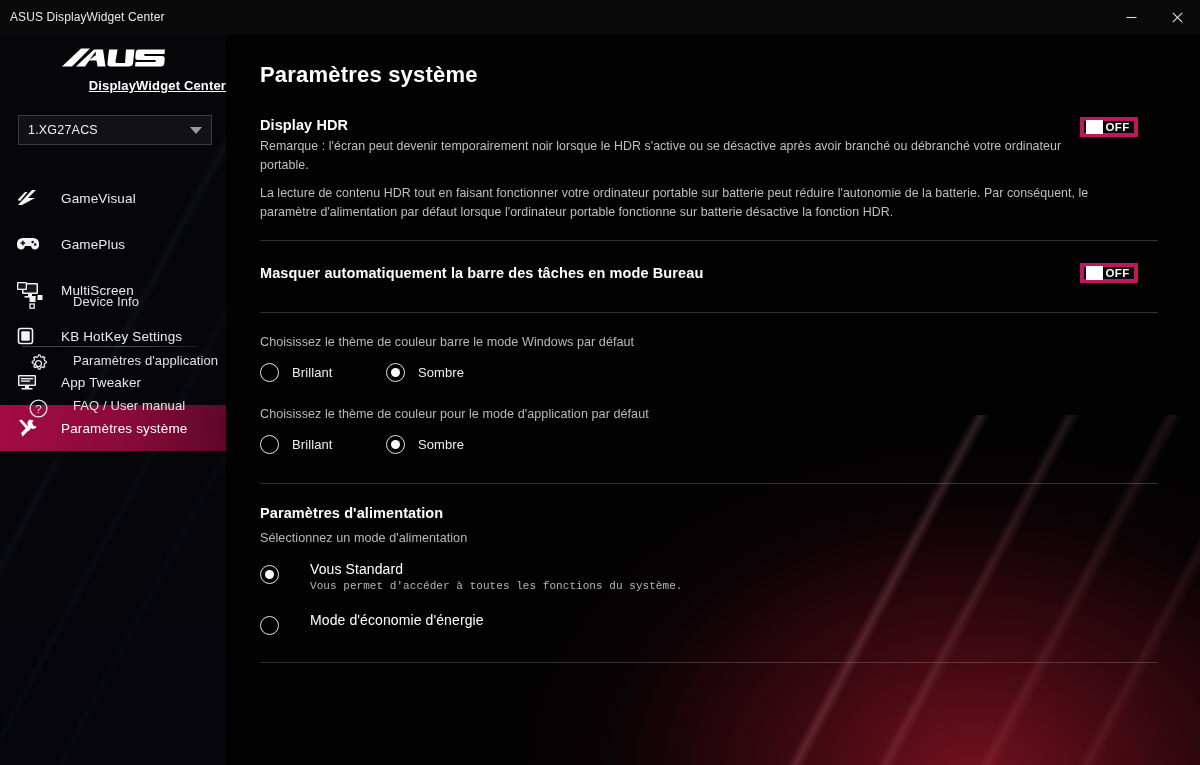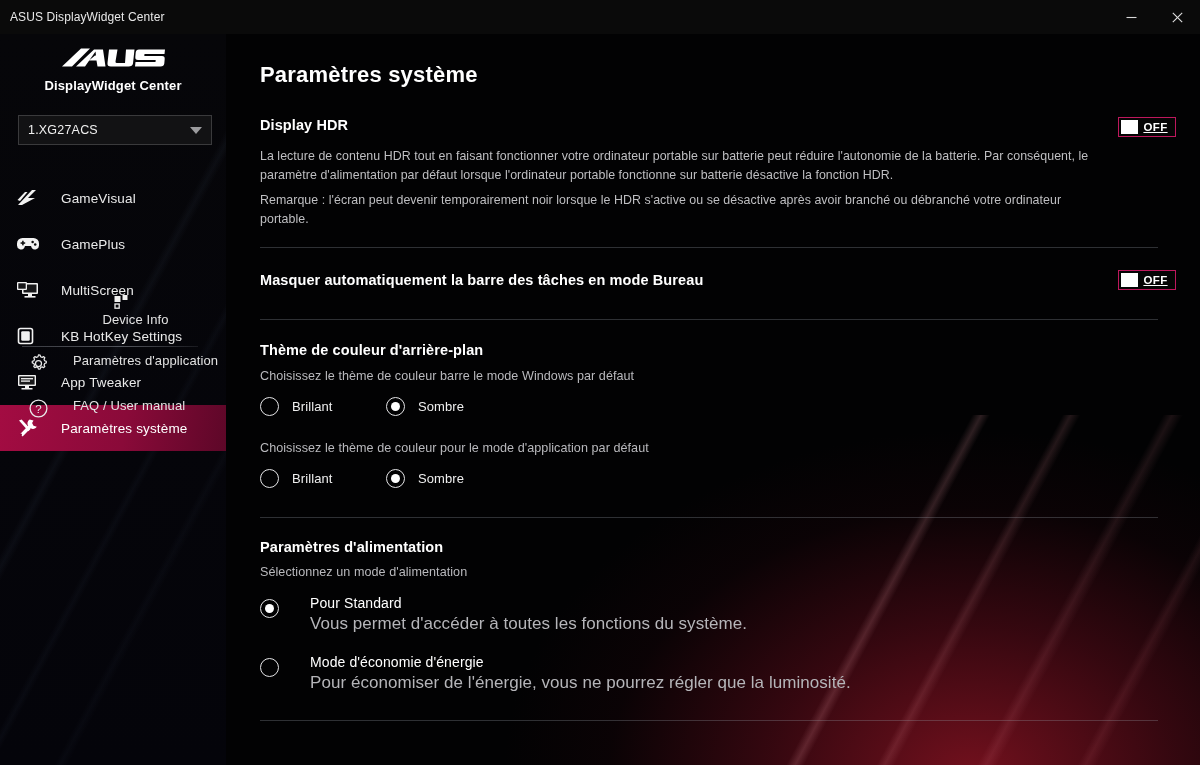--- a/index.html
+++ b/index.html
@@ -67,21 +67,22 @@
       linear-gradient(118deg, rgba(255,255,255,0) 45%, rgba(120,150,190,.055) 46.2%, rgba(255,255,255,0) 47.4%),
       linear-gradient(118deg, rgba(255,255,255,0) 60%, rgba(110,140,185,.045) 61%, rgba(255,255,255,0) 62%),
       linear-gradient(118deg, rgba(255,255,255,0) 72%, rgba(110,140,185,.035) 73%, rgba(255,255,255,0) 74.2%),
       linear-gradient(180deg, #060609 0%, #05050a 55%, #04040a 100%);
     pointer-events: none;
   }
   .sidebar-inner { position: relative; z-index: 2; }
 
   .brand {
     padding-top: 12px;
-    text-align: center;
+    text-align: right;
+    text-decoration: underline;
   }
   .asus-logo {
     display: block;
     margin: 0 auto;
     width: 108px;
     height: 26px;
   }
   .brand-sub {
     margin-top: 6px;
     font-size: 13px;
@@ -143,23 +144,22 @@
   .nav-bottom {
     position: absolute;
     left: 0; bottom: 0;
     width: 226px;
     padding-bottom: 8px;
     z-index: 2;
   }
   .device-info-row {
     height: 44px;
     display: flex;
-    align-items: center;
+    align-items: flex-start;
     padding-left: 28px;
-    flex-direction: column;
   }
   .sidebar-divider {
     height: 1px;
     margin: 8px 28px 6px 22px;
     background: linear-gradient(90deg, rgba(170,175,185,.32), rgba(170,175,185,.45) 60%, rgba(170,175,185,.12));
   }
   .bottom-item {
     height: 45px;
     display: flex;
     align-items: flex-start;
@@ -206,21 +206,21 @@
   }
 
   .page-title {
     margin: 28px 0 0 34px;
     font-size: 22px;
     font-weight: bold;
     letter-spacing: .2px;
     color: #ffffff;
   }
 
-  .section { position: relative; padding: 0 24px 0 34px; }
+  .section { position: relative; padding: 0 62px 0 34px; }
 
   .section-head {
     display: flex;
     align-items: flex-start;
     justify-content: space-between;
   }
   .section-title {
     font-size: 14.5px;
     font-weight: bold;
     color: #ffffff;
@@ -240,27 +240,26 @@
   .sub-label {
     font-size: 12.6px;
     color: #b9b9bd;
     letter-spacing: .05px;
   }
 
   
   .toggle {
     width: 58px;
     height: 20px;
-    border: 1px solid #be185d;
+    border: 4px solid #be185d;
     background: #050505;
     display: flex;
     align-items: center;
     padding: 2px;
     flex: none;
-    text-decoration: underline;
   }
   .toggle-knob {
     width: 17px;
     height: 14px;
     background: #ffffff;
   }
   .toggle-text {
     flex: 1;
     text-align: center;
     font-size: 11.5px;
@@ -312,23 +311,24 @@
   }
   .power-radio-wrap { padding-top: 4px; width: 50px; }
   .power-texts { margin-left: 0; }
   .power-title {
     font-size: 14px;
     color: #ffffff;
     letter-spacing: .1px;
   }
   .power-desc {
     margin-top: 3px;
-    font-size: 17px;
+    font-size: 11px;
     color: #b5b5b9;
     letter-spacing: .05px;
+    font-family: Liberation Mono, monospace;
   }
 </style>
 </head>
 <body>
 
 <div class="app-window">
 
   <div class="titlebar">
     <span class="titlebar-title">ASUS DisplayWidget Center</span>
     <div class="titlebar-spacer"></div>
@@ -489,40 +489,39 @@
       <div class="page-title">Paramètres système</div>
 
       <div class="section" style="margin-top:29px;">
         <div class="section-head">
           <div class="section-title">Display HDR</div>
           <div class="toggle">
             <span class="toggle-knob"></span>
             <span class="toggle-text">OFF</span>
           </div>
         </div>
+        <div class="para">Remarque : l'écran peut devenir temporairement noir lorsque le HDR s'active ou se désactive après avoir branché ou débranché votre ordinateur portable.</div>
         <div class="para" style="margin-top:10px;">La lecture de contenu HDR tout en faisant fonctionner votre ordinateur portable sur batterie peut réduire l'autonomie de la batterie. Par conséquent, le paramètre d'alimentation par défaut lorsque l'ordinateur portable fonctionne sur batterie désactive la fonction HDR.</div>
-        <div class="para">Remarque : l'écran peut devenir temporairement noir lorsque le HDR s'active ou se désactive après avoir branché ou débranché votre ordinateur portable.</div>
       </div>
 
       <div class="divider" style="margin-top:19px;"></div>
 
       <div class="section" style="margin-top:22px;">
         <div class="section-head">
           <div class="section-title tight">Masquer automatiquement la barre des tâches en mode Bureau</div>
           <div class="toggle">
             <span class="toggle-knob"></span>
             <span class="toggle-text">OFF</span>
           </div>
         </div>
       </div>
 
       <div class="divider" style="margin-top:29px;"></div>
 
       <div class="section" style="margin-top:22px;">
-        <div class="section-title">Thème de couleur d'arrière-plan</div>
 
         <div class="sub-label" style="margin-top:11px;">Choisissez le thème de couleur barre le mode Windows par défaut</div>
         <div class="radio-row">
           <div class="radio-group" style="width:126px;">
             <span class="radio"></span>
             <span class="radio-label">Brillant</span>
           </div>
           <div class="radio-group">
             <span class="radio checked"></span>
             <span class="radio-label">Sombre</span>
@@ -546,32 +545,31 @@
 
       <div class="section" style="margin-top:21px;">
         <div class="section-title">Paramètres d'alimentation</div>
         <div class="sub-label" style="margin-top:10px;">Sélectionnez un mode d'alimentation</div>
 
         <div class="power-option">
           <span class="power-radio-wrap">
             <span class="radio checked"></span>
           </span>
           <span class="power-texts">
-            <div class="power-title">Pour Standard</div>
+            <div class="power-title">Vous Standard</div>
             <div class="power-desc">Vous permet d'accéder à toutes les fonctions du système.</div>
           </span>
         </div>
 
         <div class="power-option" style="margin-top:20px;">
           <span class="power-radio-wrap">
             <span class="radio"></span>
           </span>
           <span class="power-texts">
             <div class="power-title">Mode d'économie d'énergie</div>
-            <div class="power-desc">Pour économiser de l'énergie, vous ne pourrez régler que la luminosité.</div>
           </span>
         </div>
       </div>
 
       <div class="divider" style="margin-top:27px;"></div>
 
     </div>
   </div>
 
 </div>

